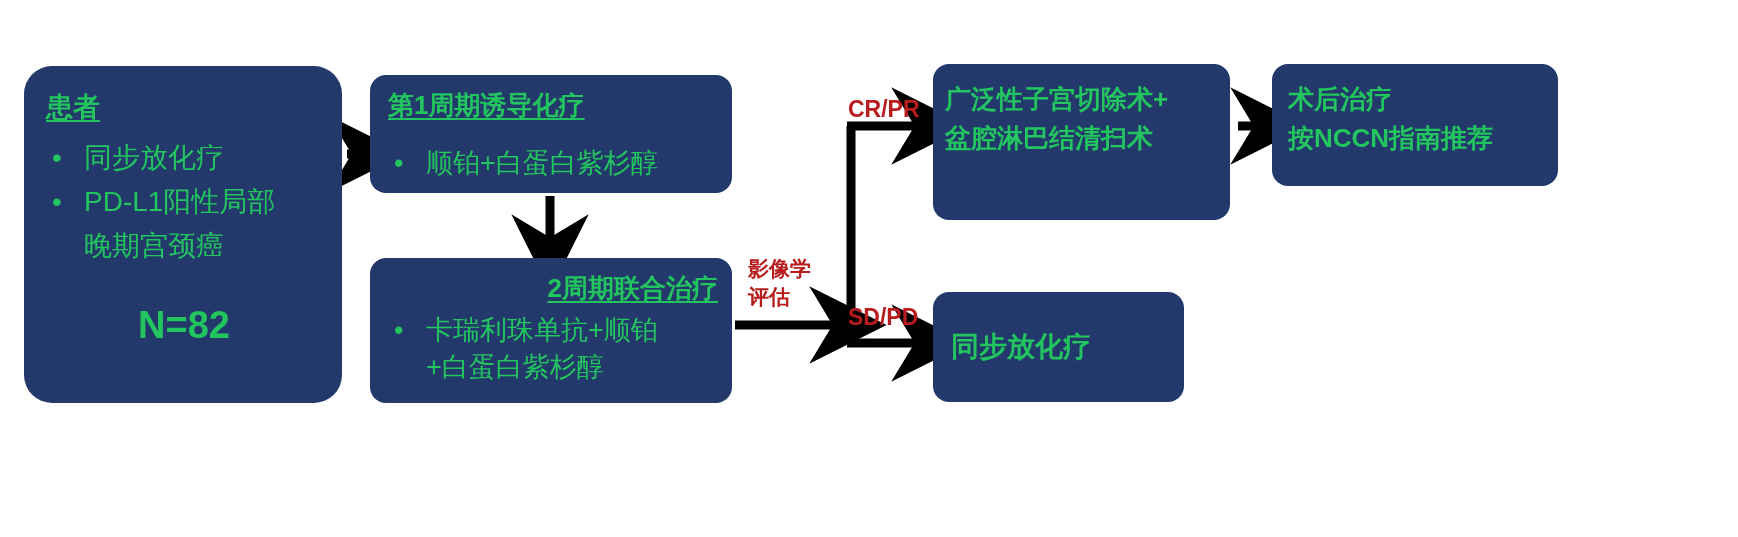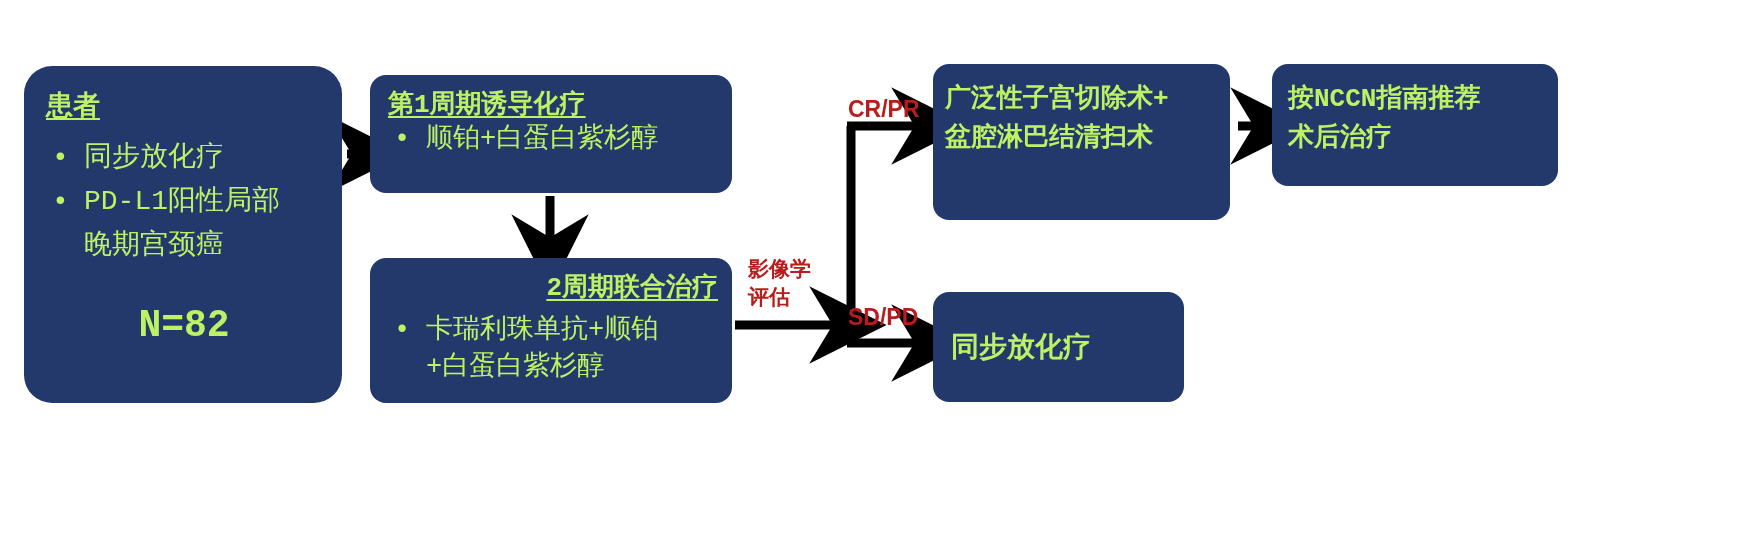--- a/index.html
+++ b/index.html
@@ -13,23 +13,22 @@
   #canvas {
     position: relative;
     width: 1738px;
     height: 537px;
     background: #ffffff;
     overflow: hidden;
   }
   .node {
     position: absolute;
     background: #23396c;
-    color: #bef264;
+    color: #22c55e;
     box-sizing: border-box;
-    font-family: Liberation Mono, monospace;
   }
   .node .title {
     font-weight: bold;
     text-decoration: underline;
     text-underline-offset: 4px;
     white-space: nowrap;
   }
   .bullets {
     list-style: none;
     margin: 0;
@@ -82,21 +81,21 @@
     left: 370px;
     top: 75px;
     width: 362px;
     height: 118px;
     border-radius: 16px;
     padding: 14px 16px 0 18px;
   }
   #node-cycle1 .title {
     font-size: 26px;
     line-height: 32px;
-    margin-bottom: 0;
+    margin-bottom: 24px;
   }
   #node-cycle1 .bullets {
     font-size: 27px;
     line-height: 36px;
   }
 
   
   #node-cycle2 {
     left: 370px;
     top: 258px;
@@ -268,22 +267,22 @@
       </li>
     </ul>
   </div>
 
   <div class="node" id="node-surgery">
     <div>广泛性子宫切除术+</div>
     <div>盆腔淋巴结清扫术</div>
   </div>
 
   <div class="node" id="node-nccn">
+    <div>术后治疗</div>
     <div>按NCCN指南推荐</div>
-    <div>术后治疗</div>
   </div>
 
   <div class="node" id="node-ccrt">
     <div>同步放化疗</div>
   </div>
 
   <div class="edge-label" id="label-imaging">
     <div>影像学</div>
     <div>评估</div>
   </div>

